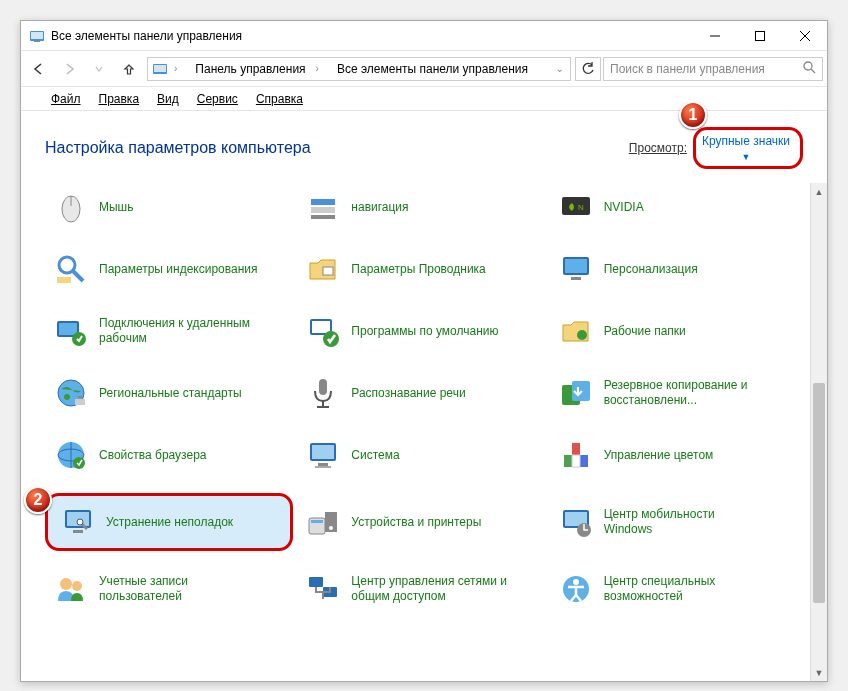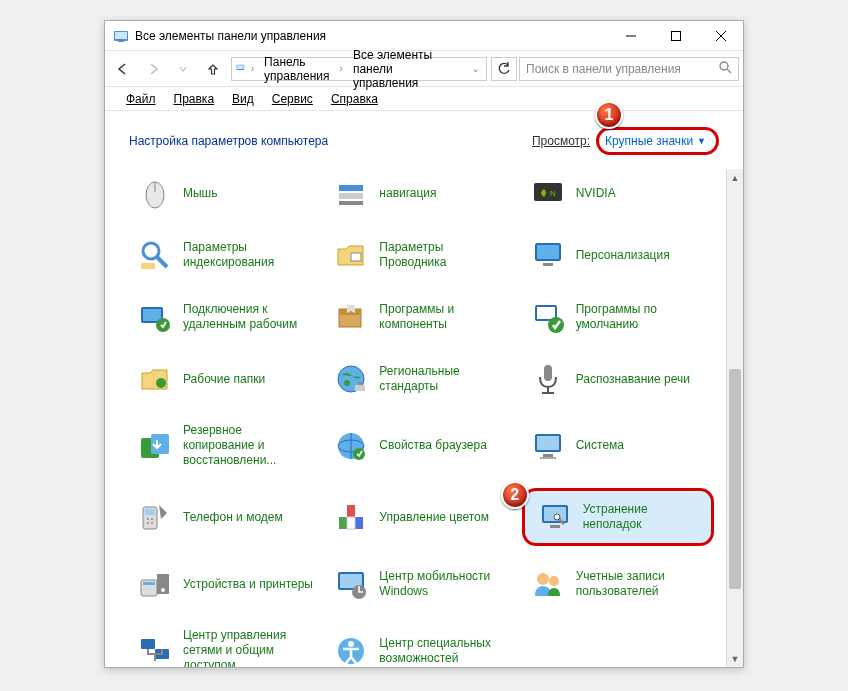--- a/index.html
+++ b/index.html
@@ -1,40 +1,40 @@
 <!DOCTYPE html>
 <html><head>
   <meta charset="utf-8">
   <style>
     * { box-sizing: border-box; margin: 0; padding: 0; }
     body { font-family: "Segoe UI", Tahoma, sans-serif; font-size: 12px; background: #f0f0f0; display: flex; justify-content: center; align-items: flex-start; padding: 20px; }
-    .window { width: 640px; background: #fff; border: 1px solid #aaa; box-shadow: 0 2px 8px rgba(0,0,0,0.2); }
+    .window { width: 808px; background: #fff; border: 1px solid #aaa; box-shadow: 0 2px 8px rgba(0,0,0,0.2); }
     .titlebar { height: 30px; display: flex; align-items: center; padding: 0 0 0 8px; background: #fff; border-bottom: 1px solid #e5e5e5; }
     .titlebar .icon { width: 16px; height: 16px; margin-right: 6px; }
     .titlebar .title { flex: 1; font-size: 12px; color: #000; }
     .titlebar .ctrl { width: 45px; height: 29px; display: flex; align-items: center; justify-content: center; cursor: pointer; }
     .navbar { height: 36px; display: flex; align-items: center; padding: 0 4px; gap: 2px; border-bottom: 1px solid #e5e5e5; }
     .navbtn { width: 28px; height: 28px; display: flex; align-items: center; justify-content: center; cursor: pointer; color: #555; border-radius: 2px; }
     .navbtn.disabled { color: #bbb; cursor: default; }
     .addrbox { flex: 1; height: 24px; border: 1px solid #ccc; display: flex; align-items: center; padding: 0 4px; gap: 4px; margin: 0 2px; }
     .addrbox .chev { color: #888; font-size: 10px; padding: 0 2px; }
-    .addrbox .crumb { color: #000; padding: 2px 4px; cursor: pointer; }
+    .addrbox .crumb { color: #000; padding: 2px 4px; cursor: pointer; margin-left: 8px; }
     .addrbox .icon { width: 16px; height: 16px; }
     .refbtn, .searchbox { height: 24px; border: 1px solid #ccc; display: flex; align-items: center; }
     .refbtn { width: 26px; justify-content: center; cursor: pointer; }
     .searchbox { width: 220px; padding: 0 6px; color: #888; gap: 4px; }
     .searchbox span.srtext { flex: 1; }
-    .menubar { height: 24px; display: flex; align-items: center; padding: 0 13px; gap: 2px; border-bottom: 1px solid #e5e5e5; }
+    .menubar { height: 24px; display: flex; align-items: center; padding: 0 22px; gap: 2px; border-bottom: 1px solid #e5e5e5; }
     .menubar .menu { padding: 2px 8px; cursor: pointer; }
     .menubar .menu u { text-decoration: underline; }
     .content-header { display: flex; align-items: center; justify-content: space-between; padding: 16px 24px 14px 24px; }
-    .content-header .ptitle { color: #003399; font-size: 12px; }
+    .content-header .ptitle { color: #003399; font-size: 16px; }
     .viewswitch { display: flex; align-items: center; gap: 6px; font-size: 12px; position: relative; }
     .viewswitch .vlabel { color: #333; text-decoration: underline; }
-    .viewswitch .vlink { color: #0066cc; cursor: pointer; padding: 4px 10px 4px 6px; display: inline-flex; align-items: center; gap: 4px; border: 3px solid #d70000; border-radius: 14px; }
+    .viewswitch .vlink { color: #0066cc; cursor: pointer; padding: 4px 10px 4px 6px; display: inline-flex; align-items: center; gap: 4px; border: 3px solid #d70000; border-radius: 14px; flex-direction: column; }
     .callout { position: absolute; width: 28px; height: 28px; border-radius: 50%; background: radial-gradient(circle at 35% 30%, #ff7a4a, #b50000); border: 2px solid #fff; box-shadow: 0 1px 2px rgba(0,0,0,.6), inset 0 -2px 4px rgba(0,0,0,.4); color: #fff; font-weight: bold; font-size: 16px; display: flex; align-items: center; justify-content: center; z-index: 10; }
     .body { display: flex; height: 498px; }
     .scrollarea { flex: 1; padding: 0 12px 10px 24px; overflow: hidden; }
     .grid { display: grid; grid-template-columns: repeat(3, 1fr); column-gap: 4px; row-gap: 14px; }
     .item { display: flex; align-items: center; gap: 10px; padding: 6px 8px; cursor: pointer; border-radius: 2px; min-height: 44px; position: relative; }
     .item .iicon { width: 36px; height: 36px; display: flex; align-items: center; justify-content: center; flex-shrink: 0; }
     .item .iicon svg { width: 36px; height: 36px; }
     .item .ilabel { color: #1a7a1a; font-size: 12px; line-height: 1.25; max-width: 160px; }
     .item.highlight { background: #d6ecfb; border: 3px solid #d70000; border-radius: 14px; padding: 8px 12px; }
     .scrolltrack { width: 17px; background: #f0f0f0; border-left: 1px solid #ddd; position: relative; }
@@ -210,30 +210,20 @@
                 <rect x="6" y="10" width="18" height="12" fill="#5fb0e8"></rect>
                 <circle cx="26" cy="26" r="7" fill="#3a9a3a"></circle>
                 <path d="M24 26 L26 28 L29 23" stroke="#fff" stroke-width="2" fill="none"></path>
               </svg>
             </span>
             <span class="ilabel">Подключения к удаленным рабочим</span>
           </div>
           <div class="item">
             <span class="iicon">
               <svg viewBox="0 0 36 36">
-                <rect x="6" y="10" width="22" height="18" fill="#d9a85c" stroke="#a67c2e"></rect>
-                <rect x="6" y="10" width="22" height="6" fill="#c28f3a"></rect>
-                <path d="M14 6 L22 6 L22 14 L18 12 L14 14 Z" fill="#e0e0e0"></path>
-              </svg>
-            </span>
-            <span class="ilabel">Программы и компоненты</span>
-          </div>
-          <div class="item">
-            <span class="iicon">
-              <svg viewBox="0 0 36 36">
                 <rect x="5" y="6" width="22" height="16" rx="2" fill="#2a6db5"></rect>
                 <rect x="7" y="8" width="18" height="12" fill="#fff"></rect>
                 <circle cx="26" cy="26" r="8" fill="#3a9a3a"></circle>
                 <path d="M23 26 L25 29 L30 22" stroke="#fff" stroke-width="2.5" fill="none"></path>
               </svg>
             </span>
             <span class="ilabel">Программы по умолчанию</span>
           </div>
           <div class="item">
             <span class="iicon">
@@ -296,34 +286,20 @@
                 <rect x="7" y="8" width="22" height="14" fill="#9fd0f0"></rect>
                 <rect x="13" y="26" width="10" height="3" fill="#888"></rect>
                 <rect x="10" y="29" width="16" height="2" fill="#aaa"></rect>
               </svg>
             </span>
             <span class="ilabel">Система</span>
           </div>
           <div class="item">
             <span class="iicon">
               <svg viewBox="0 0 36 36">
-                <rect x="6" y="8" width="14" height="22" rx="2" fill="#ddd" stroke="#888"></rect>
-                <rect x="8" y="10" width="10" height="6" fill="#9fd0f0"></rect>
-                <circle cx="11" cy="20" r="1" fill="#888"></circle>
-                <circle cx="15" cy="20" r="1" fill="#888"></circle>
-                <circle cx="11" cy="24" r="1" fill="#888"></circle>
-                <circle cx="15" cy="24" r="1" fill="#888"></circle>
-                <path d="M22 6 L30 14 L24 20 Z" fill="#888"></path>
-              </svg>
-            </span>
-            <span class="ilabel">Телефон и модем</span>
-          </div>
-          <div class="item">
-            <span class="iicon">
-              <svg viewBox="0 0 36 36">
                 <rect x="14" y="6" width="8" height="12" fill="#e05050"></rect>
                 <rect x="6" y="18" width="8" height="12" fill="#50a050"></rect>
                 <rect x="22" y="18" width="8" height="12" fill="#5070e0"></rect>
                 <rect x="14" y="18" width="8" height="12" fill="#fff" stroke="#ccc"></rect>
               </svg>
             </span>
             <span class="ilabel">Управление цветом</span>
           </div>
           <div class="item highlight" style="position: relative;">
             <span class="iicon">

